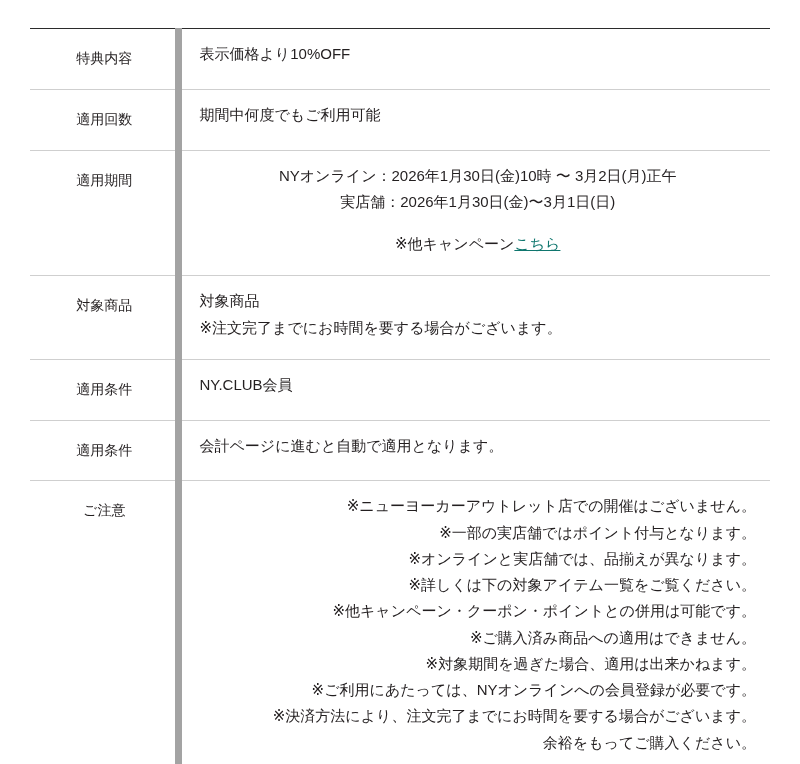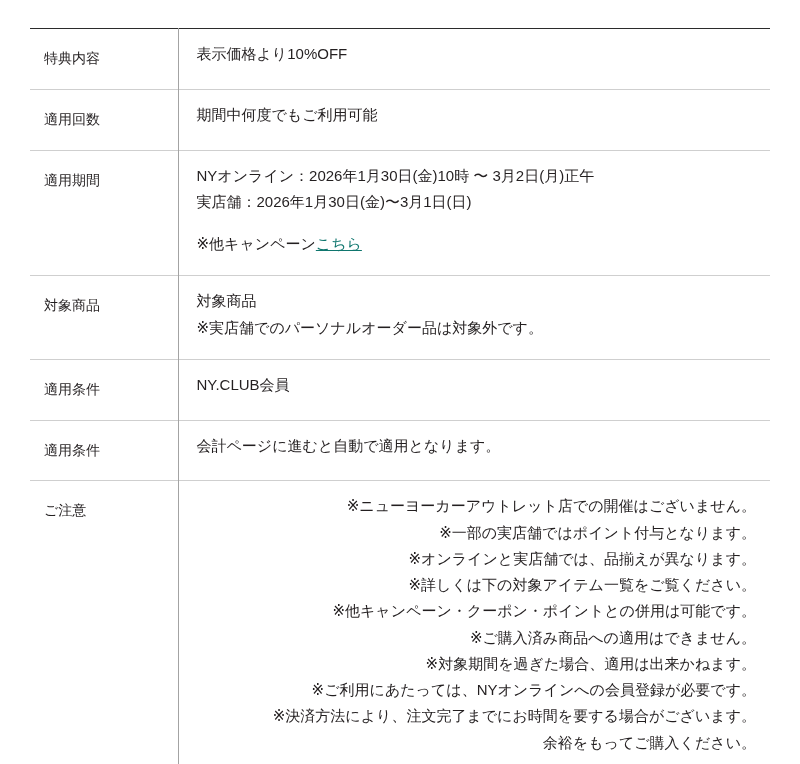--- a/index.html
+++ b/index.html
@@ -29,38 +29,38 @@
     border-bottom: 1px solid #2b2b2b;
   }
   table.promo-table col.c-label { width: 148px; }
   table.promo-table col.c-value { width: 592px; }
 
   table.promo-table tr + tr th,
   table.promo-table tr + tr td {
     border-top: 1px solid #cfcfcf;
   }
   table.promo-table th {
-    text-align: left;
+    text-align: center;
     vertical-align: top;
     font-weight: normal;
     font-size: 14px;
     line-height: 1.7;
     padding: 18px 10px 18px 14px;
-    border-right: 1px solid #a3a3a3;
+    border-right: 7px solid #a3a3a3;
     color: #231f20;
     white-space: nowrap;
   }
   table.promo-table td {
     vertical-align: top;
     font-size: 15px;
     line-height: 1.75;
     padding: 12px 14px 18px 18px;
     color: #231f20;
   }
-  .row-tall th, .row-tall td { padding-top: 20px; padding-bottom: 20px; }
+  .row-tall th, .row-tall td { padding-top: 20px; padding-bottom: 20px; text-align: center; }
 
   .line { display: block; }
   .spacer { display: block; height: 16px; }
   a.inline-link {
     color: #0f766e;
     text-decoration: underline;
   }
   .notes .line { white-space: pre; text-align: right; }
 </style>
 </head>
@@ -94,21 +94,21 @@
           <span class="line">実店舗：2026年1月30日(金)〜3月1日(日)</span>
           <span class="spacer"></span>
           <span class="line"><span>※他キャンペーン</span><a class="inline-link" href="#">こちら</a></span>
         </td>
       </tr>
 
       <tr>
         <th>対象商品</th>
         <td>
           <span class="line">対象商品</span>
-          <span class="line">※実店舗でのパーソナルオーダー品は対象外です。</span>
+          <span class="line">※注文完了までにお時間を要する場合がございます。</span>
         </td>
       </tr>
 
       <tr>
         <th>適用条件</th>
         <td>
           <span class="line">NY.CLUB会員</span>
         </td>
       </tr>
 

